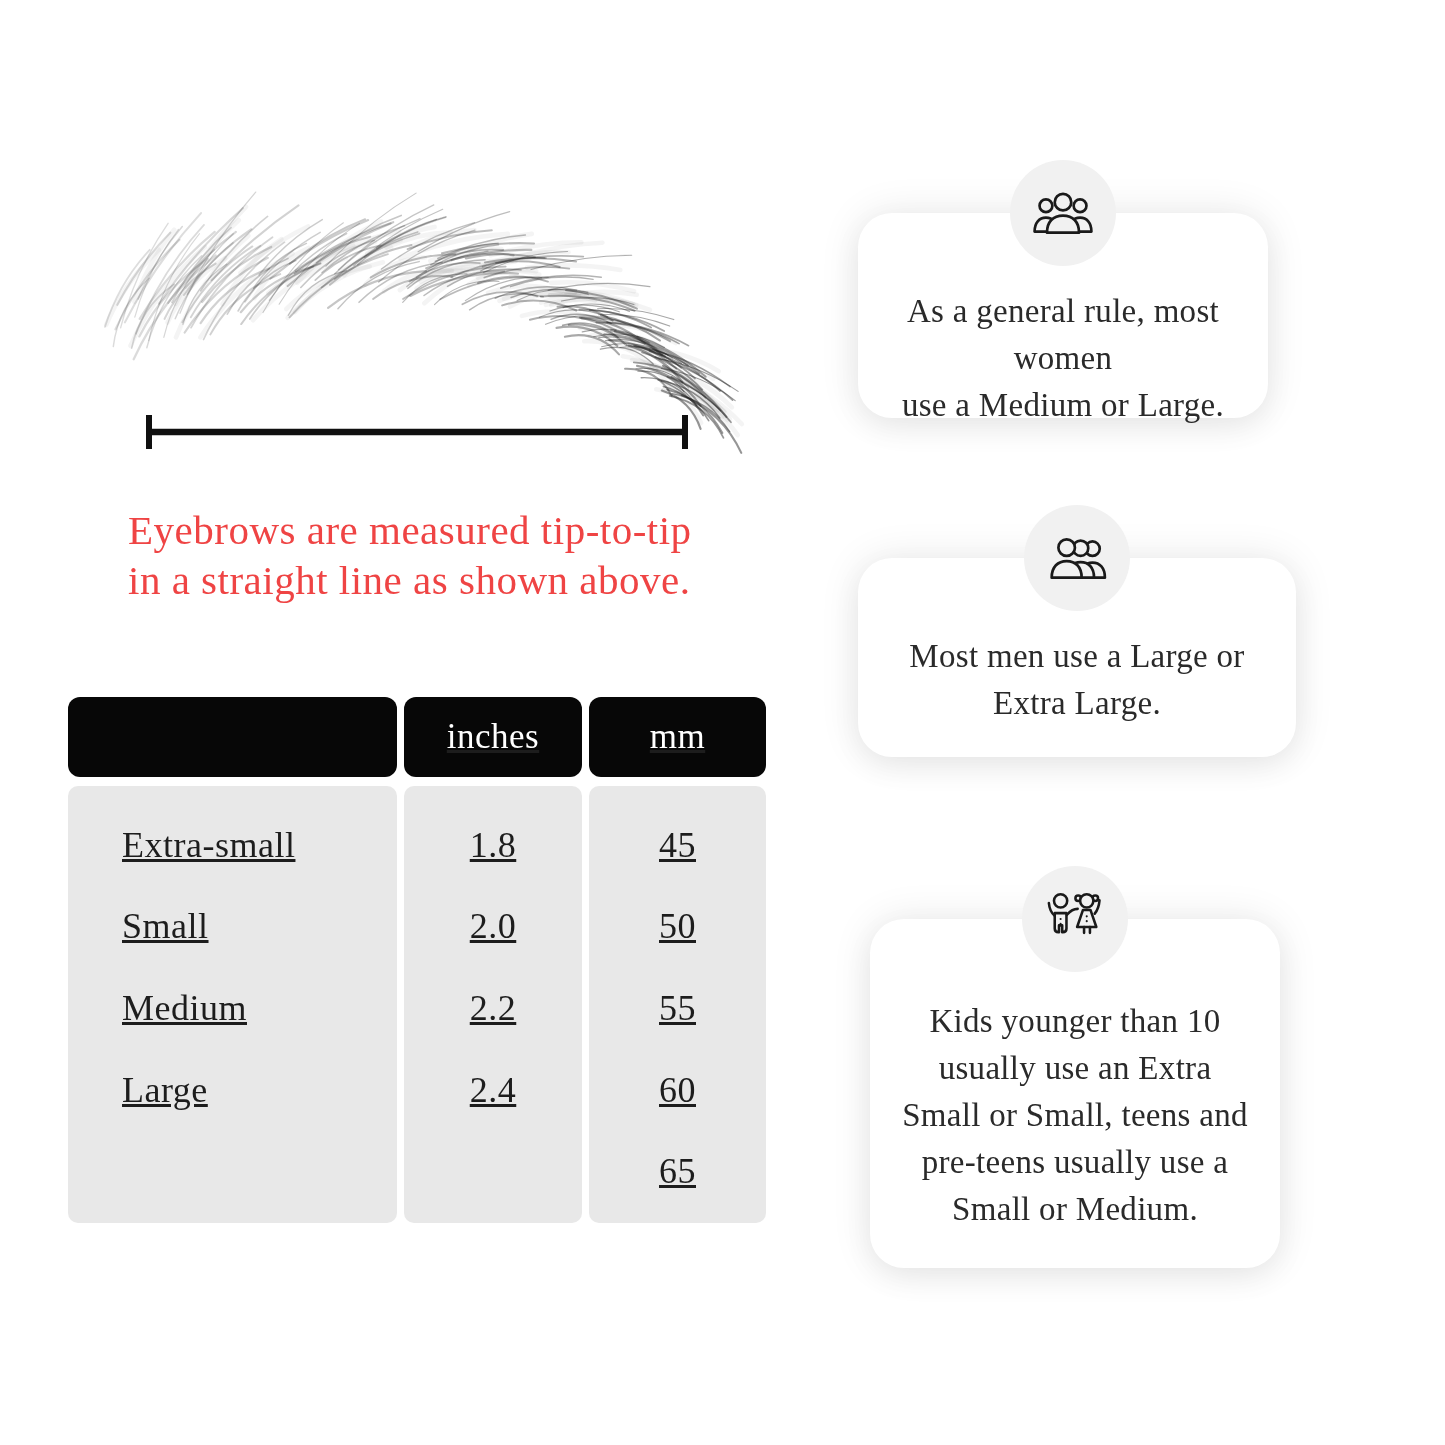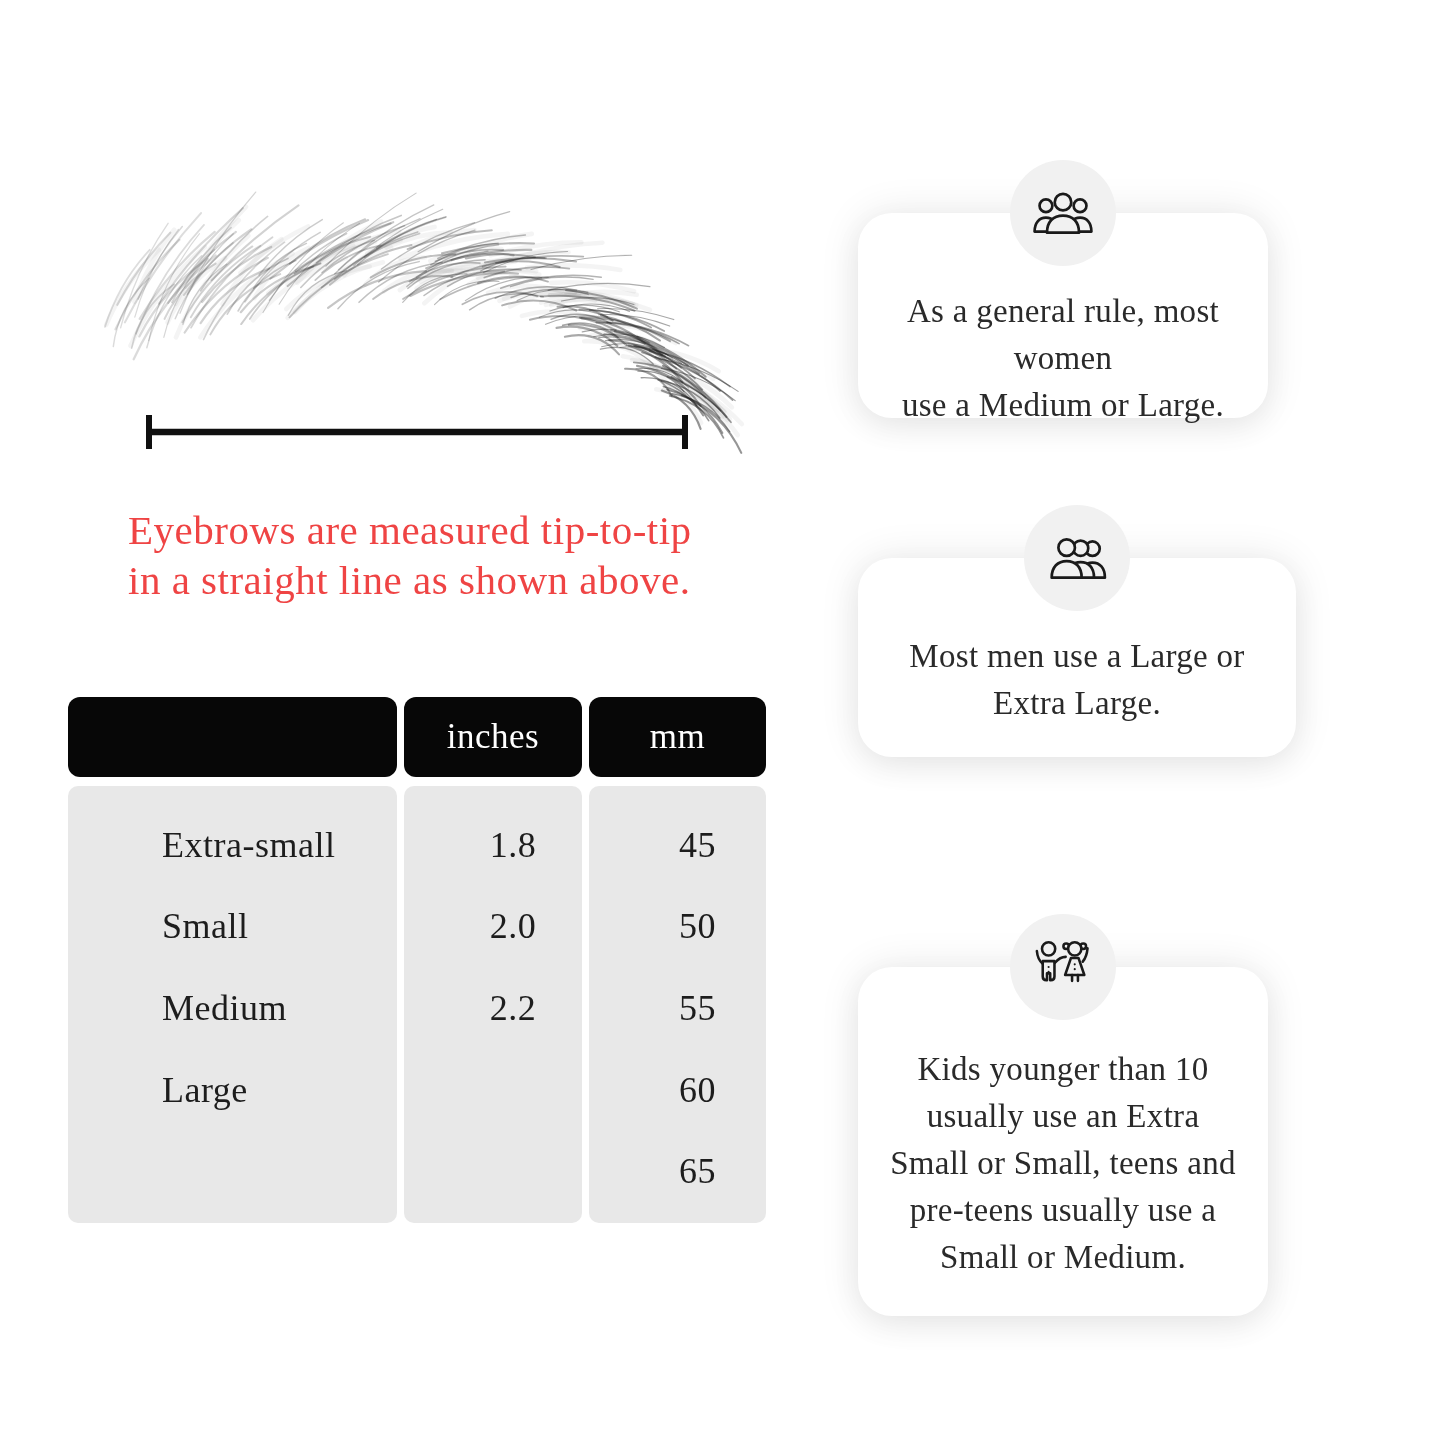--- a/index.html
+++ b/index.html
@@ -12,45 +12,45 @@
     overflow:hidden;
   }
   
   .brow-svg{position:absolute;left:100px;top:226px;overflow:visible;}
   .measure-line{position:absolute;left:142px;top:412px;}
   .caption{
     position:absolute;left:128px;top:505px;width:640px;
     font-size:41px;line-height:50px;color:#ef4444;letter-spacing:.5px;
   }
   
-  .size-table{position:absolute;left:68px;top:697px;width:652px;}
+  .size-table{position:absolute;left:68px;top:697px;width:652px;text-decoration:underline;}
   .t-head,.t-body{display:grid;grid-template-columns:329px 178px 177px;column-gap:7px;}
   .t-head .th{
     background:#070707;border-radius:12px;height:80px;
     display:flex;align-items:center;justify-content:center;
     color:#ffffff;font-size:35px;letter-spacing:.5px;
   }
   .t-body{margin-top:9px;}
   .t-col{
     background:#e8e8e8;border-radius:10px;height:437px;
-    display:flex;flex-direction:column;padding-top:18px;box-sizing:border-box;padding-left:40px;
+    display:flex;flex-direction:column;padding-top:18px;box-sizing:border-box;
   }
   .t-cell{
     height:81.6px;display:flex;align-items:center;justify-content:center;
     font-size:36px;color:#1d1d1d;letter-spacing:.5px;
   }
   .t-col.labels .t-cell{justify-content:flex-start;padding-left:54px;}
   
   .card{
     position:absolute;left:858px;width:410px;background:#ffffff;border-radius:34px;
     box-shadow:0 0 42px rgba(20,20,20,0.09), 0 10px 30px rgba(20,20,20,0.05);
   }
   .card-1{top:213px;height:205px;}
   .card-2{top:558px;height:199px;padding-left:28px;}
-  .card-3{top:967px;height:349px;}
+  .card-3{top:919px;height:349px;margin-left:12px;}
   .card-circle{
     position:absolute;left:50%;top:-53px;transform:translateX(-50%);
     width:106px;height:106px;border-radius:50%;background:#f1f1f1;
     display:flex;align-items:center;justify-content:center;z-index:2;
   }
   .card-text{
     position:absolute;left:0;right:0;top:75px;
     text-align:center;font-size:33px;line-height:47px;color:#2a2a2a;letter-spacing:.3px;
   }
   .card-3 .card-text{top:79px;}
@@ -330,20 +330,21 @@
       <div class="t-col labels">
         <div class="t-cell">Extra-small</div>
         <div class="t-cell">Small</div>
         <div class="t-cell">Medium</div>
         <div class="t-cell">Large</div>
       </div>
       <div class="t-col">
         <div class="t-cell">1.8</div>
         <div class="t-cell">2.0</div>
         <div class="t-cell">2.2</div>
+        <div class="t-cell">2.4</div>
       </div>
       <div class="t-col">
         <div class="t-cell">45</div>
         <div class="t-cell">50</div>
         <div class="t-cell">55</div>
         <div class="t-cell">60</div>
         <div class="t-cell">65</div>
       </div>
     </div>
   </div>

